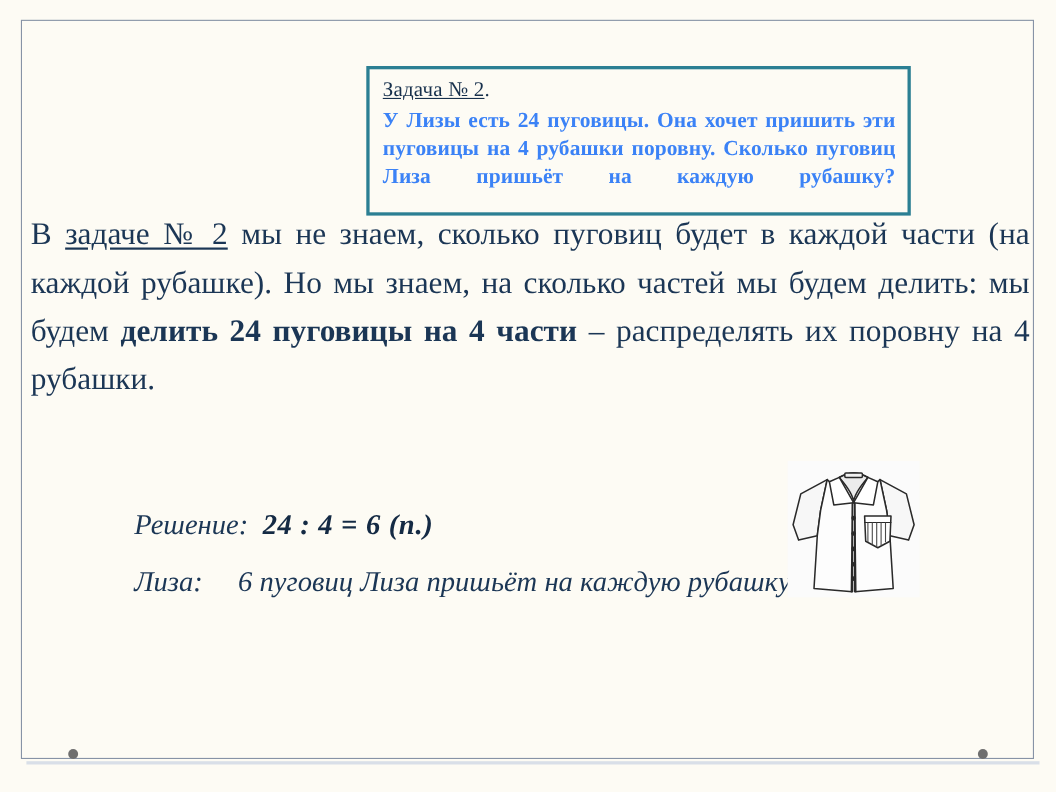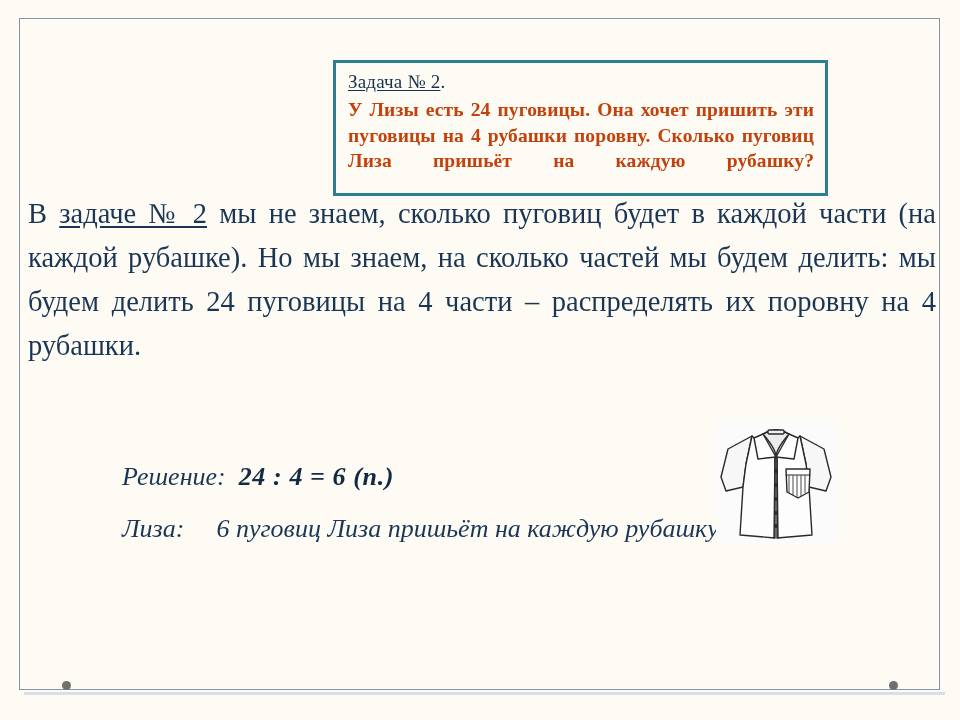--- a/index.html
+++ b/index.html
@@ -65,21 +65,21 @@
     white-space: nowrap;
   }
   #problem-title .u {
     text-decoration: underline;
     text-underline-offset: 2px;
   }
   #problem-text {
     margin-top: 3px;
     font-size: 19.5px;
     font-weight: bold;
-    color: #c2410c;
+    color: #3b82f6;
     line-height: 25.5px;
     text-align: justify;
     text-align-last: justify;
     letter-spacing: 0.1px;
   }
 
   
   #paragraph {
     position: absolute;
     left: 28px;
@@ -90,21 +90,21 @@
     line-height: 44px;
     text-align: justify;
     text-align-last: left;
   }
   #paragraph .u {
     text-decoration: underline;
     text-underline-offset: 3px;
     font-family: Liberation Serif, serif;
   }
   #paragraph .b {
-    font-weight: normal;
+    font-weight: bold;
   }
 
   
   #solution {
     position: absolute;
     left: 122px;
     top: 455px;
     width: 700px;
     color: #1b3655;
     font-style: italic;

